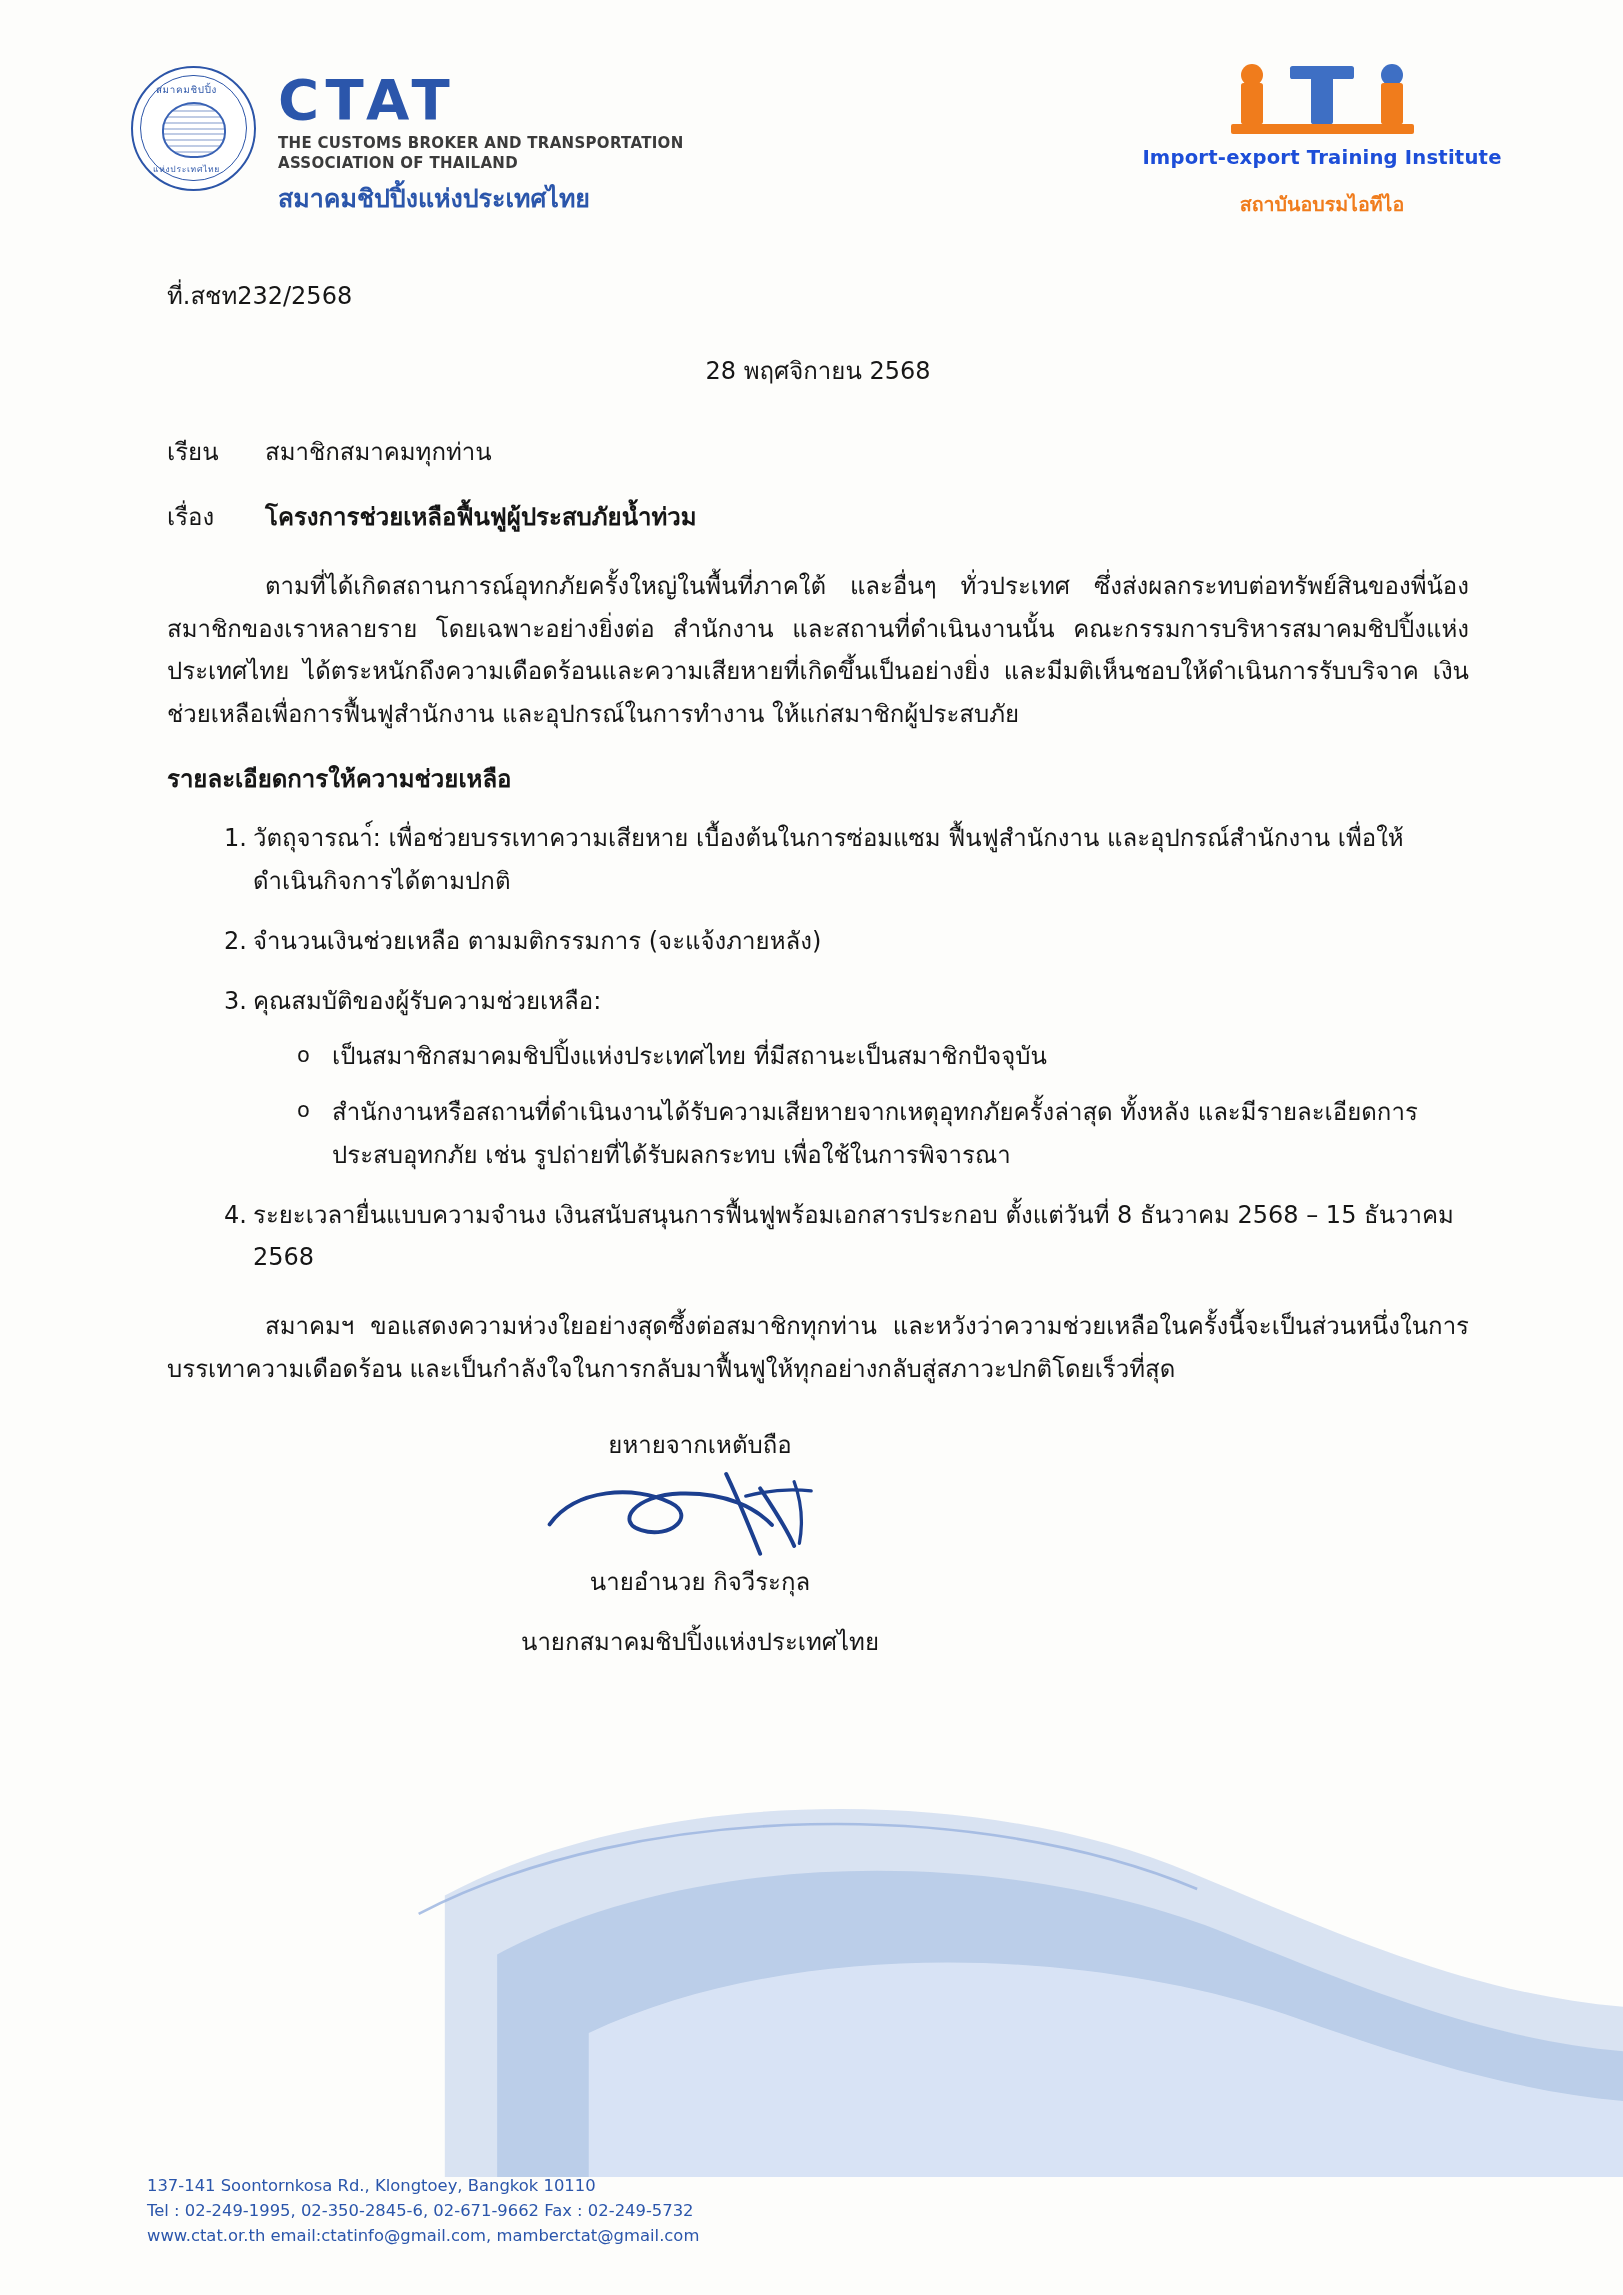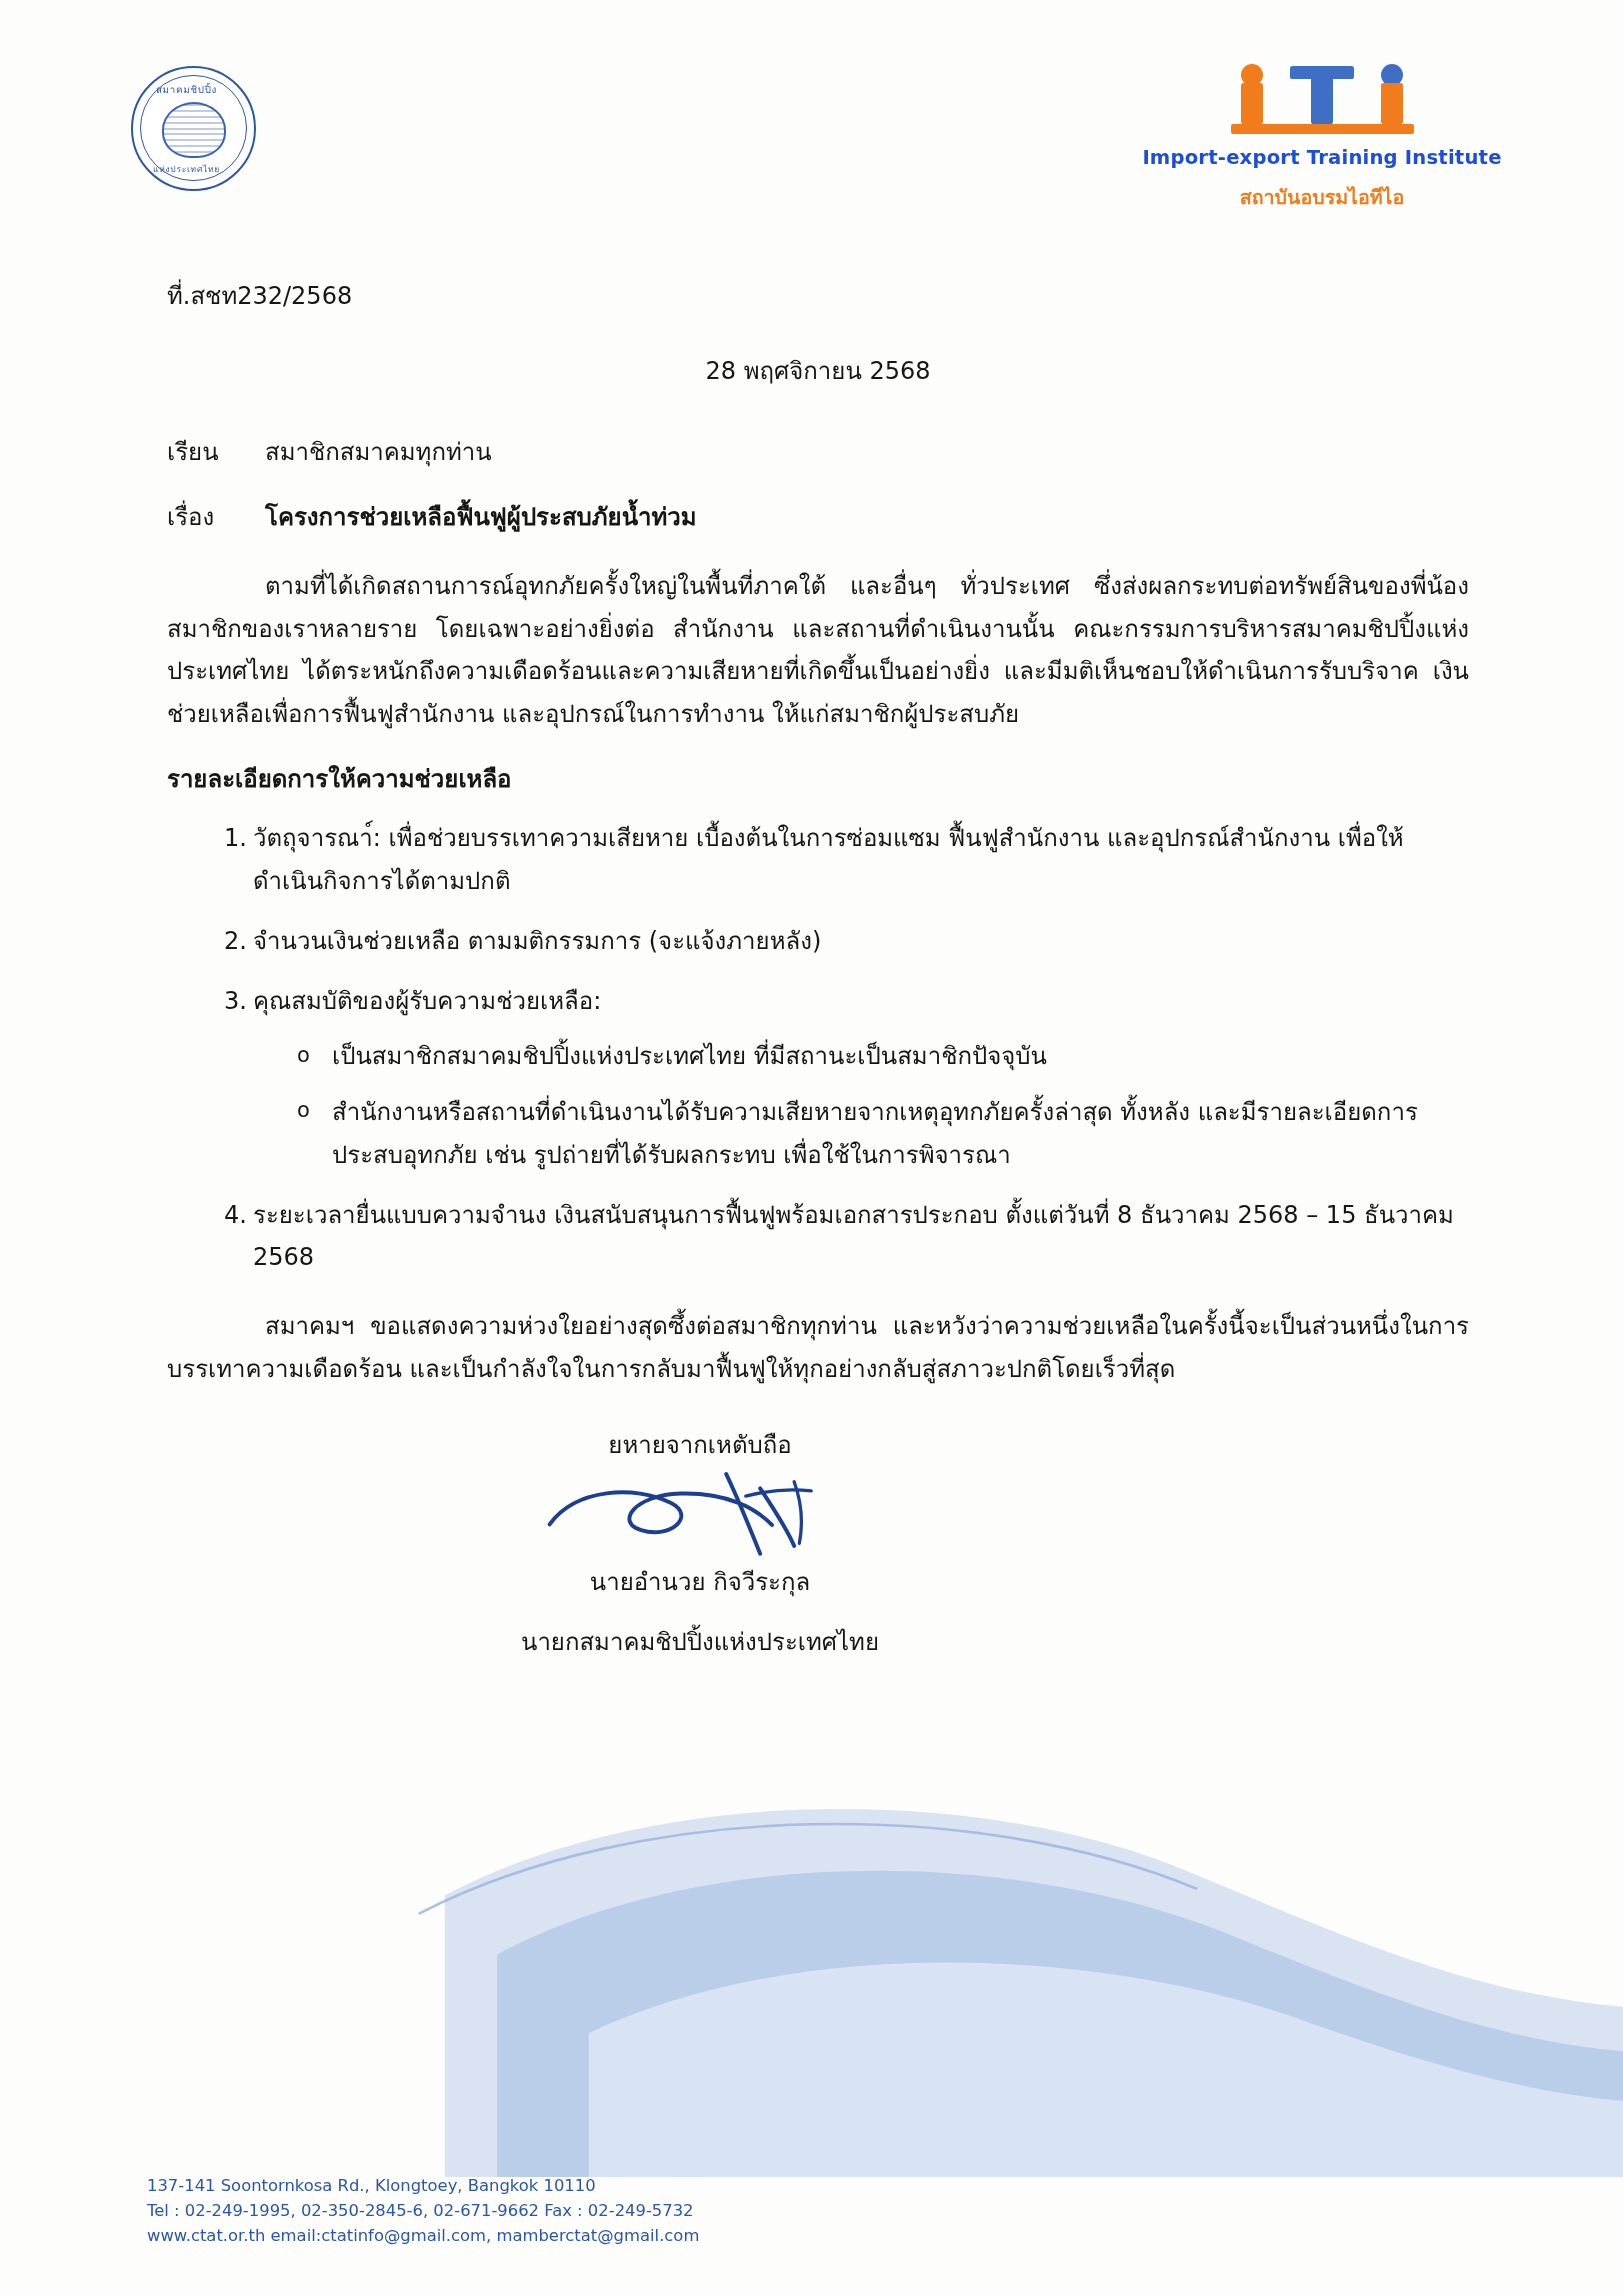--- a/index.html
+++ b/index.html
@@ -159,21 +159,21 @@
   .iti-en {
     font-size: 19.6px;
     font-weight: bold;
     color: #1d4ed8;
     letter-spacing: 0.2px;
   }
   .iti-th {
     font-size: 19.6px;
     font-weight: bold;
     color: #f07c1c;
-    margin-top: 12px;
+    margin-top: 19px;
   }
 
   
   .doc {
     position: absolute;
     left: 167px;
     top: 275px;
     width: 1302px;
     color: #161616;
     font-size: 24px;
@@ -283,20 +283,26 @@
 <body>
 
 <div class="page">
 
   <div class="header">
 
     <div class="ctat-block">
       <div class="ctat-seal">
         <div class="seal-text-top">สมาคมชิปปิ้ง</div>
         <div class="seal-text-bottom">แห่งประเทศไทย</div>
+      </div>
+      <div class="ctat-words">
+        <div class="ctat-title">CTAT</div>
+        <div class="ctat-sub1" style="white-space: pre-line;">THE CUSTOMS BROKER AND TRANSPORTATION
+ASSOCIATION OF THAILAND</div>
+        <div class="ctat-thai">สมาคมชิปปิ้งแห่งประเทศไทย</div>
       </div>
     </div>
 
     <div class="iti-block">
       <div class="iti-logo">
         <div class="iti-dot1"></div>
         <div class="iti-dot2"></div>
         <div class="iti-i1"></div>
         <div class="iti-i2"></div>
         <div class="iti-t"></div>

